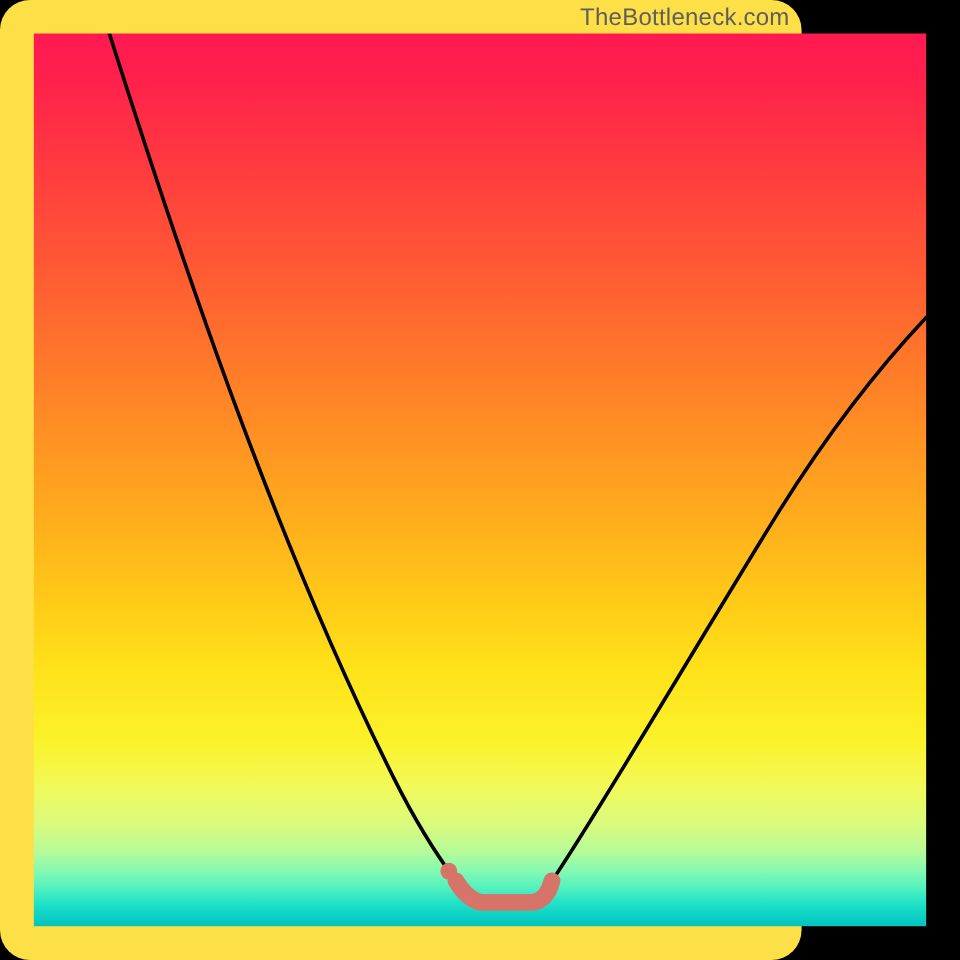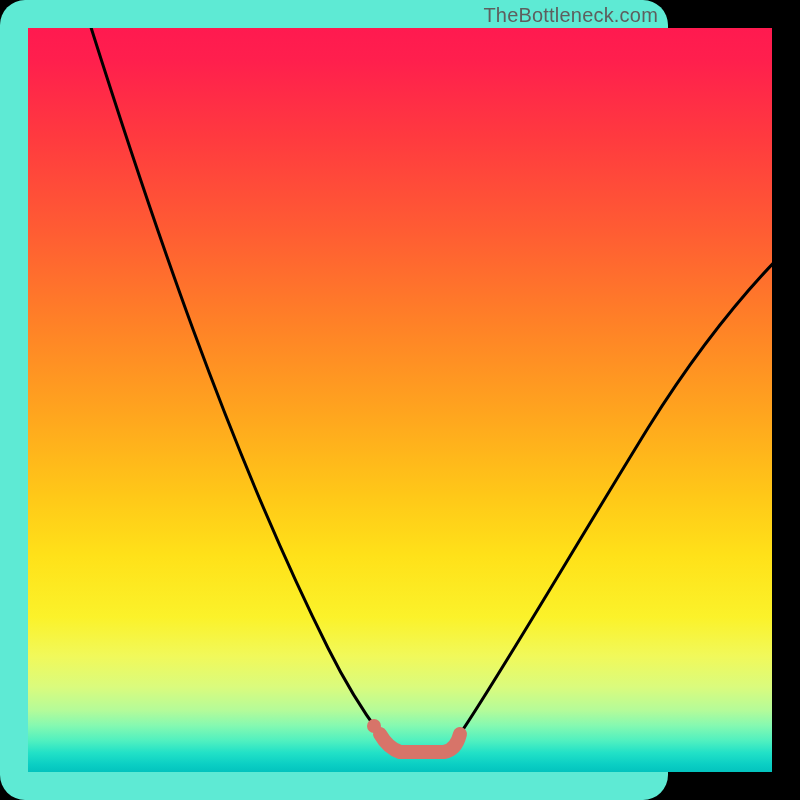--- a/index.html
+++ b/index.html
@@ -10,21 +10,21 @@
     background: #000;
     overflow: hidden;
     font-family: Arial, Helvetica, sans-serif;
   }
   .frame {
     position: absolute;
     left: 0;
     top: 0;
     width: 668px;
     height: 800px;
-    background: #5eead4;
+    background: #fde047;
     border-radius: 25px;
   }
   .plot {
     position: absolute;
     left: 28px;
     top: 28px;
     width: 744px;
     height: 744px;
     overflow: hidden;
   }

